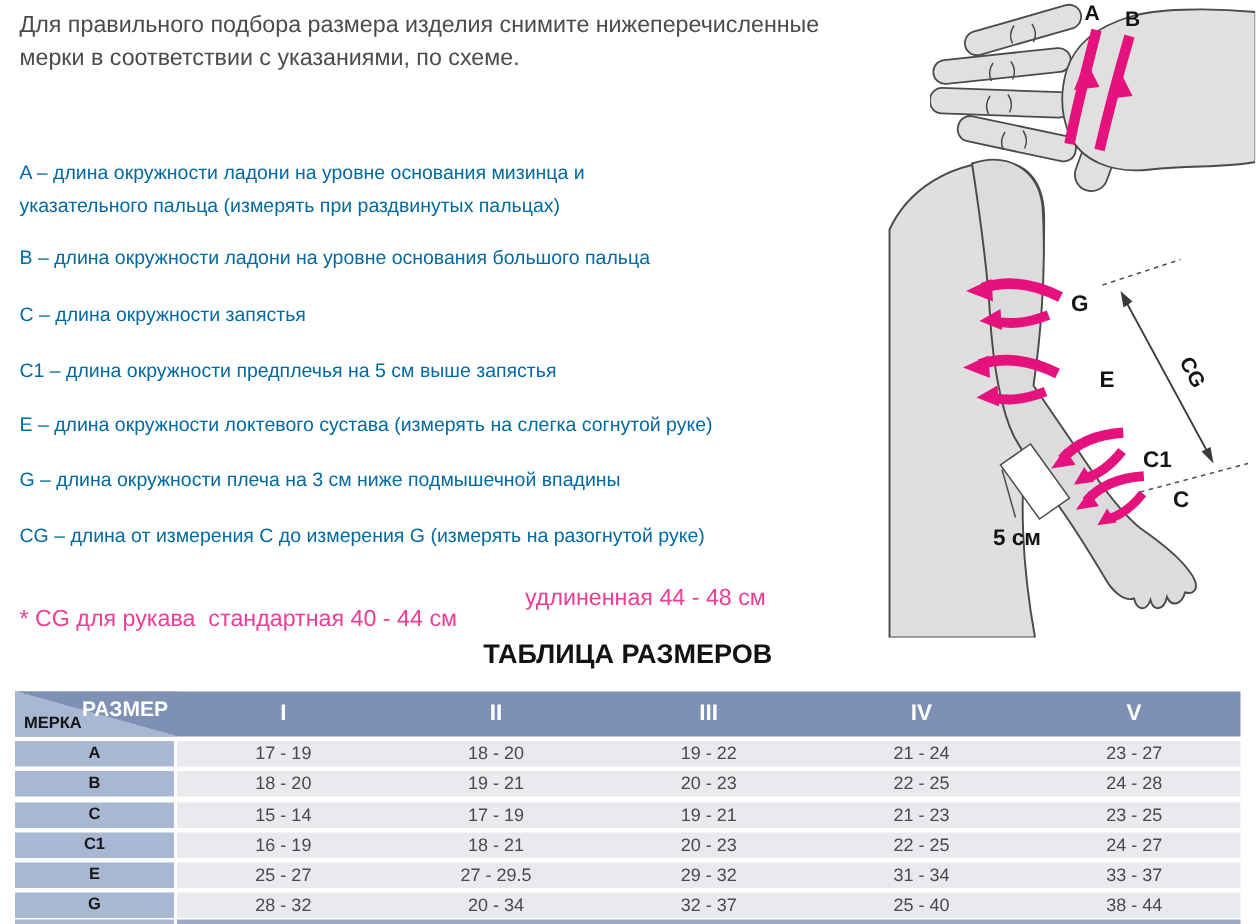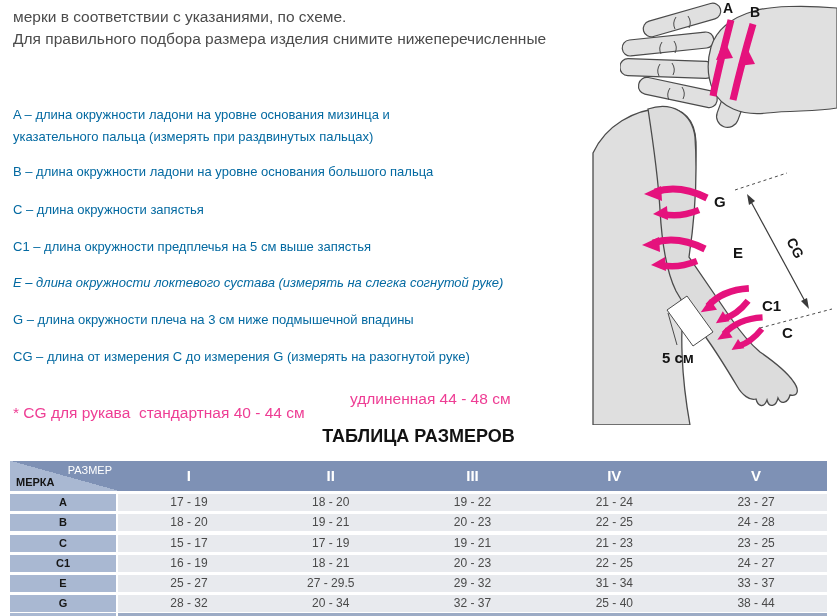--- a/index.html
+++ b/index.html
@@ -9,52 +9,52 @@
   }
   .abs{position:absolute;}
   .intro-line{white-space:nowrap;color:#4b4b4b;font-size:15.5px;line-height:22px;}
   .meas-line{white-space:nowrap;color:#0369a1;font-size:13px;line-height:22px;}
   .note-line{white-space:pre;color:#ee3d94;font-size:15.5px;}
   .table-title{left:10px;top:426px;width:817px;text-align:center;font-size:18px;font-weight:bold;color:#121212;}
   
   .thead{left:10px;top:461px;width:817px;height:30px;background:#7e91b5;display:flex;}
   .corner{position:relative;width:108px;height:30px;flex:0 0 108px;
     background:linear-gradient(to bottom left,#7e91b5 49.4%,#a9b8d2 49.4%);}
-  .corner-top{position:absolute;right:6px;top:3px;color:#ffffff;font-size:11px;font-weight:normal;}
+  .corner-top{position:absolute;right:6px;top:3px;color:#ffffff;font-size:14px;font-weight:bold;}
   .corner-bottom{position:absolute;left:6px;bottom:3px;color:#141414;font-size:11px;font-weight:bold;}
   .hcols{flex:1;display:flex;}
   .hcol{flex:1;text-align:center;line-height:30px;color:#ffffff;font-weight:bold;font-size:15px;}
   .tbody{left:10px;top:494px;width:817px;}
   .trow{display:flex;height:17px;margin-bottom:3.3px;}
   .rlabel{flex:0 0 106px;margin-right:2px;background:#a9b8d2;text-align:center;
     line-height:17px;font-size:11px;font-weight:bold;color:#161616;}
   .vals{flex:1;background:#e8eaee;display:flex;justify-content:flex-end;}
   .val{flex:1;text-align:center;line-height:17px;font-size:12px;color:#4a4a4a;}
   .strip-label{left:10px;top:613px;width:106px;height:3px;background:#a9b8d2;}
   .strip-data{left:118px;top:613px;width:709px;height:3px;background:#9cabc5;}
   svg text{font-family:"Liberation Sans",sans-serif;font-weight:bold;fill:#141414;}
 </style>
 </head>
 <body>
 
 <div class="screen">
 
   <div class="abs" style="left:13px;top:6px;">
+    <div class="intro-line">Для правильного подбора размера изделия снимите нижеперечисленные</div>
     <div class="intro-line">мерки в соответствии с указаниями, по схеме.</div>
-    <div class="intro-line">Для правильного подбора размера изделия снимите нижеперечисленные</div>
   </div>
 
   <div class="abs" style="left:13px;top:104px;">
     <div class="meas-line">A – длина окружности ладони на уровне основания мизинца и</div>
     <div class="meas-line">указательного пальца (измерять при раздвинутых пальцах)</div>
   </div>
   <div class="abs meas-line" style="left:13px;top:161px;">B – длина окружности ладони на уровне основания большого пальца</div>
   <div class="abs meas-line" style="left:13px;top:199px;">C – длина окружности запястья</div>
   <div class="abs meas-line" style="left:13px;top:236px;">C1 – длина окружности предплечья на 5 см выше запястья</div>
-  <div class="abs meas-line" style="left:13px;top:272px;font-style:italic;">E – длина окружности локтевого сустава (измерять на слегка согнутой руке)</div>
+  <div class="abs meas-line" style="left:13px;top:272px;">E – длина окружности локтевого сустава (измерять на слегка согнутой руке)</div>
   <div class="abs meas-line" style="left:13px;top:309px;">G – длина окружности плеча на 3 см ниже подмышечной впадины</div>
   <div class="abs meas-line" style="left:13px;top:346px;">CG – длина от измерения C до измерения G (измерять на разогнутой руке)</div>
 
   <div class="abs" style="left:13px;top:390px;width:575px;height:20px;">
     <span class="note-line" style="position:absolute;left:0;margin-top:14px;">* CG для рукава  стандартная 40 - 44 см</span>
     <span class="note-line" style="position:absolute;left:337px;">удлиненная 44 - 48 см</span>
   </div>
 
   <svg class="abs" style="left:620px;top:0;" width="217" height="130" viewBox="0 0 217 130">
     <g fill="#e0e0e0" stroke="#4b4b4b" stroke-width="1.2">
@@ -164,21 +164,21 @@
         <div class="val">18 - 20</div>
         <div class="val">19 - 21</div>
         <div class="val">20 - 23</div>
         <div class="val">22 - 25</div>
         <div class="val">24 - 28</div>
       </div>
     </div>
     <div class="trow">
       <div class="rlabel">C</div>
       <div class="vals">
-        <div class="val">15 - 17</div>
+        <div class="val">15 - 14</div>
         <div class="val">17 - 19</div>
         <div class="val">19 - 21</div>
         <div class="val">21 - 23</div>
         <div class="val">23 - 25</div>
       </div>
     </div>
     <div class="trow">
       <div class="rlabel">C1</div>
       <div class="vals">
         <div class="val">16 - 19</div>

